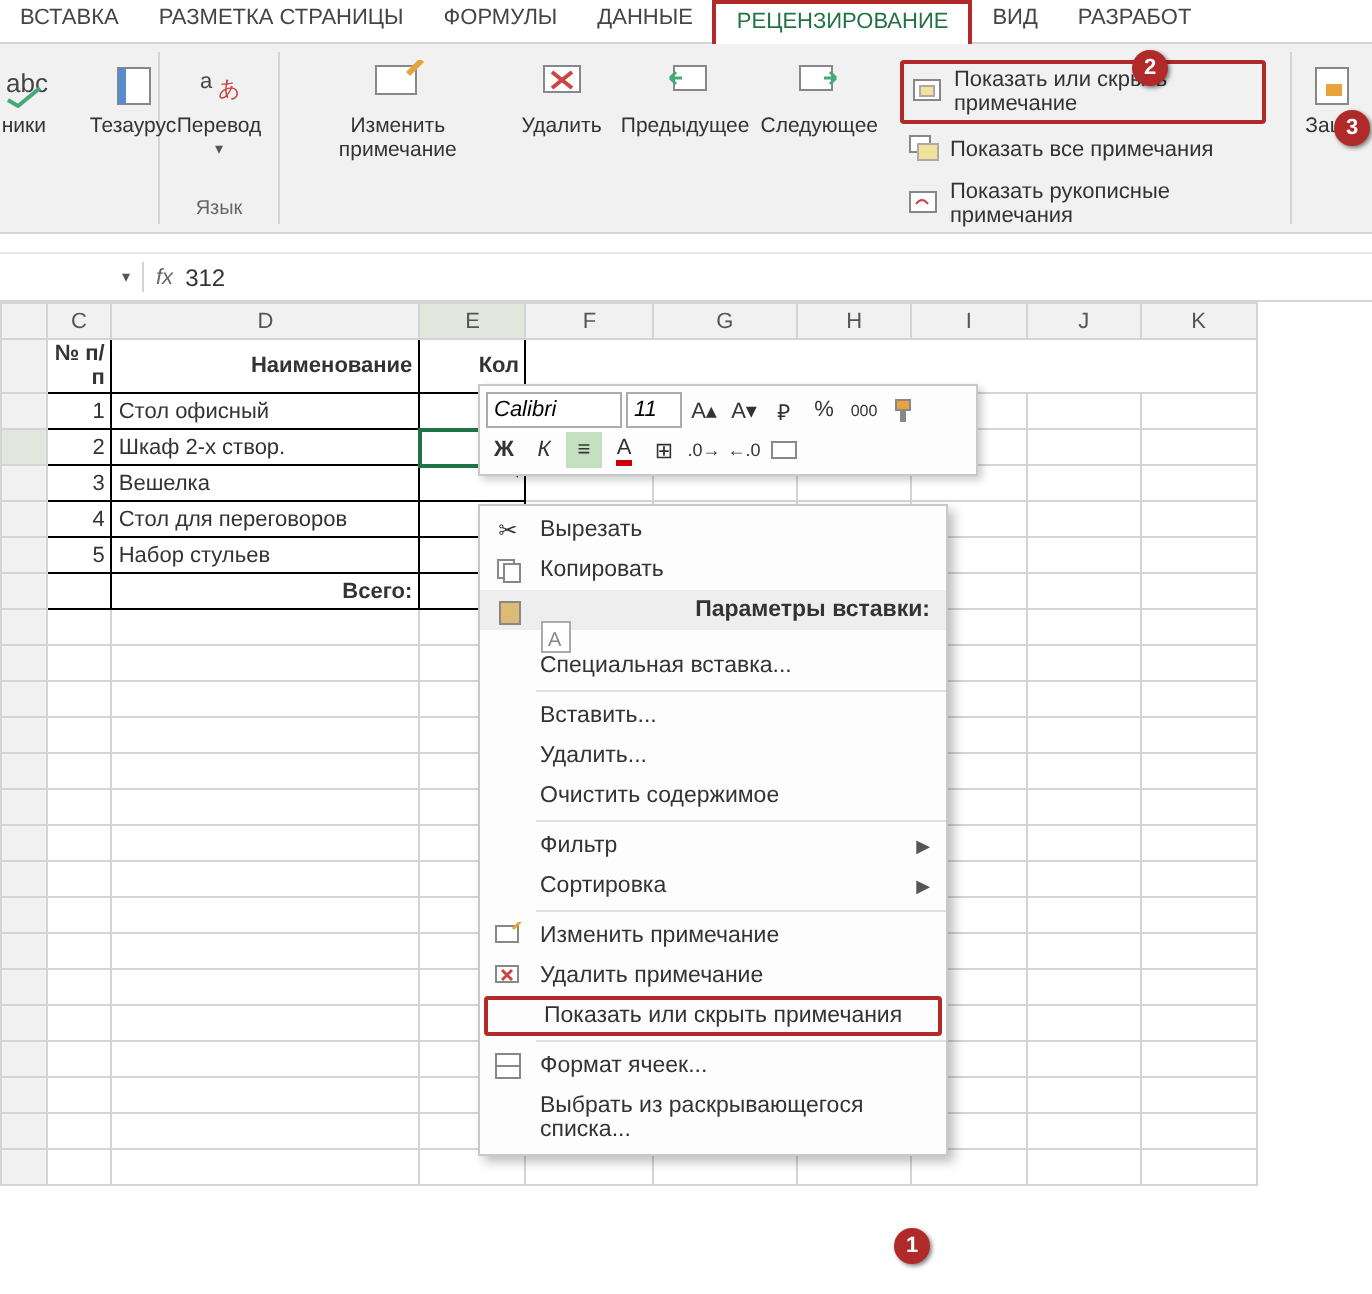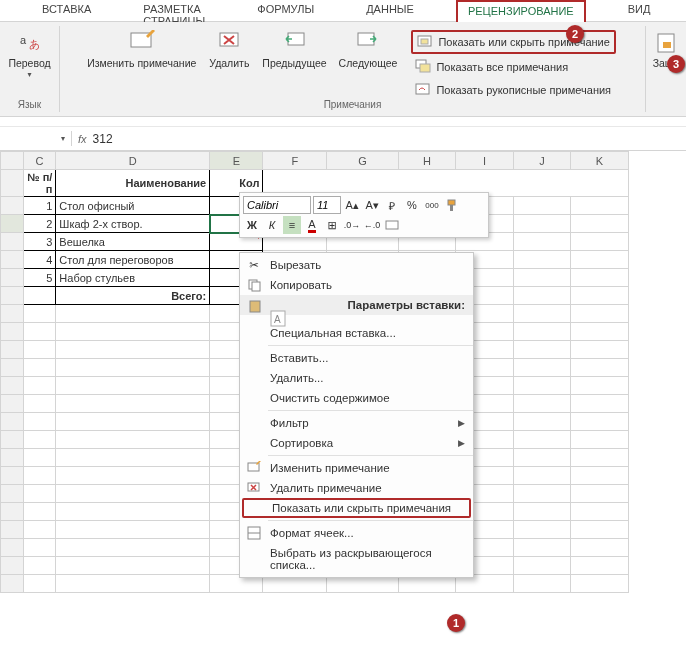--- a/index.html
+++ b/index.html
@@ -1,20 +1,20 @@
 <!DOCTYPE html>
 <html><head>
 <meta charset="utf-8">
 <style>
   * { box-sizing: border-box; margin: 0; padding: 0; font-family: 'Segoe UI', Tahoma, sans-serif; }
   body { background: #fff; width: 686px; height: 647px; overflow: hidden; font-size: 12px; color: #333; position: relative; }
   
   
   .ribbon-tabs { display: flex; background: #fff; border-bottom: 1px solid #d4d4d4; height: 22px; font-size: 11px; }
-  .ribbon-tab { padding: 3px 10px; text-transform: uppercase; color: #444; cursor: pointer; margin-left: 32px; }
+  .ribbon-tab { padding: 3px 10px; text-transform: uppercase; color: #444; cursor: pointer; }
   .ribbon-tab.active { color: #217346; border: 2px solid #b02a2a; border-bottom: none; background: #fff; margin-bottom: -1px; }
   
   
   .ribbon { display: flex; background: #f1f1f1; border-bottom: 1px solid #d4d4d4; height: 95px; padding: 4px 0; position: relative; }
   .ribbon-group { display: flex; flex-direction: column; align-items: center; padding: 0 6px; border-right: 1px solid #d4d4d4; position: relative; }
   .ribbon-group:last-child { border-right: none; }
   .ribbon-group-label { position: absolute; bottom: 2px; font-size: 10px; color: #666; text-align: center; width: 100%; }
   .ribbon-items { display: flex; gap: 4px; height: 72px; }
   .ribbon-btn-lg { display: flex; flex-direction: column; align-items: center; justify-content: flex-start; padding: 2px 4px; cursor: pointer; min-width: 50px; }
   .ribbon-btn-lg .ico { width: 28px; height: 28px; display: flex; align-items: center; justify-content: center; margin-bottom: 2px; }
@@ -75,20 +75,42 @@
   <div class="ribbon-tab">ВСТАВКА</div>
   <div class="ribbon-tab">РАЗМЕТКА СТРАНИЦЫ</div>
   <div class="ribbon-tab">ФОРМУЛЫ</div>
   <div class="ribbon-tab">ДАННЫЕ</div>
   <div class="ribbon-tab active">РЕЦЕНЗИРОВАНИЕ</div>
   <div class="ribbon-tab">ВИД</div>
   <div class="ribbon-tab">РАЗРАБОТ</div>
 </div>
 
 <div class="ribbon">
+  <div class="ribbon-group" style="width:80px">
+    <div class="ribbon-items">
+      <div class="ribbon-btn-lg">
+        <span class="ico">
+            <svg width="24" height="24">
+              <text x="3" y="16" font-size="13" fill="#444">abc</text>
+              <path d="M4 20 L9 23 L20 14" stroke="#4a7" stroke-width="2" fill="none"></path>
+            </svg>
+          </span>
+        <span class="lbl">ники</span>
+      </div>
+      <div class="ribbon-btn-lg">
+        <span class="ico">
+            <svg width="24" height="24">
+              <rect x="4" y="4" width="16" height="18" fill="#fff" stroke="#888"></rect>
+              <rect x="4" y="4" width="4" height="18" fill="#5b8bc9"></rect>
+            </svg>
+          </span>
+        <span class="lbl">Тезаурус</span>
+      </div>
+    </div>
+  </div>
   <div class="ribbon-group" style="width:60px">
     <div class="ribbon-items">
       <div class="ribbon-btn-lg">
         <span class="ico">
             <svg width="24" height="24">
               <text x="2" y="14" font-size="11" fill="#444">a</text>
               <text x="11" y="18" font-size="11" fill="#c44">あ</text>
             </svg>
           </span>
         <span class="lbl">Перевод</span>
@@ -152,21 +174,20 @@
         </div>
         <div class="ribbon-btn-sm">
           <span class="ico"><svg width="16" height="16">
                 <rect x="1" y="2" width="13" height="10" fill="#fff" stroke="#888"></rect>
                 <path d="M4 8 Q7 4 10 8" stroke="#c44" fill="none"></path>
               </svg></span>
           <span>Показать рукописные примечания</span>
         </div>
       </div>
     </div>
-    <div class="ribbon-group-label">Примечания</div>
   </div>
   <div class="ribbon-group" style="width:40px">
     <div class="ribbon-items">
       <div class="ribbon-btn-lg">
         <span class="ico">
             <svg width="24" height="24">
               <rect x="4" y="4" width="16" height="18" fill="#fff" stroke="#888"></rect>
               <rect x="9" y="12" width="8" height="6" fill="#e8a33d"></rect>
             </svg>
           </span>

